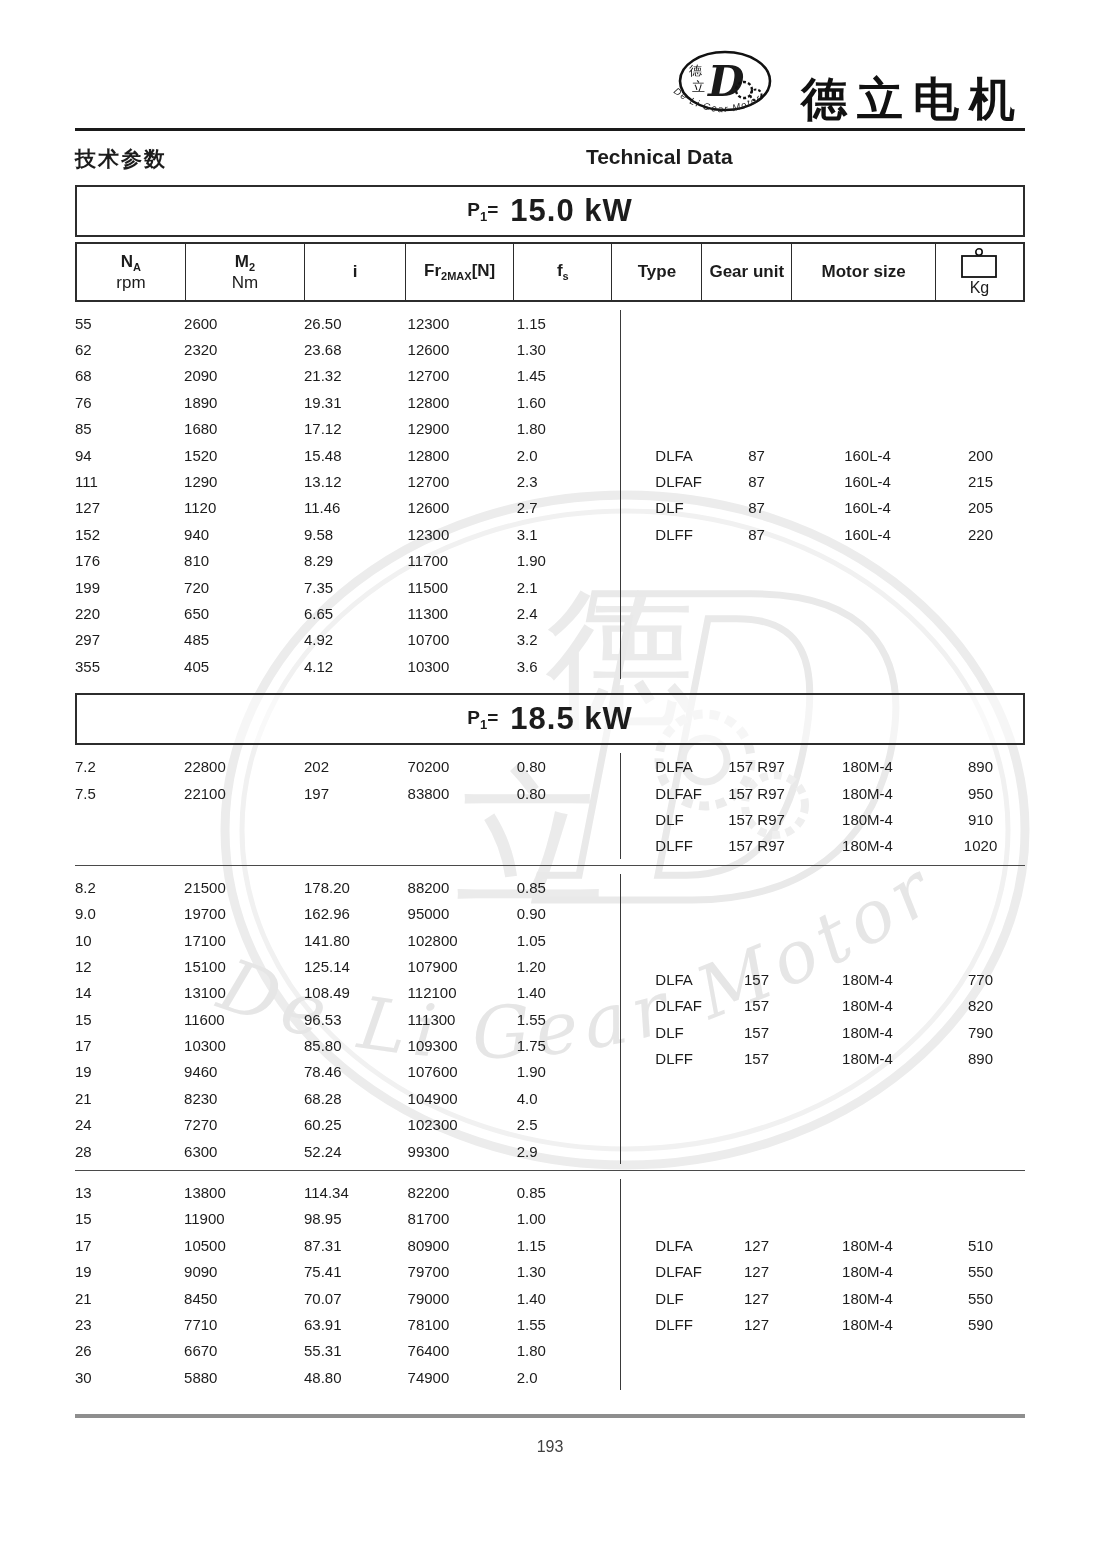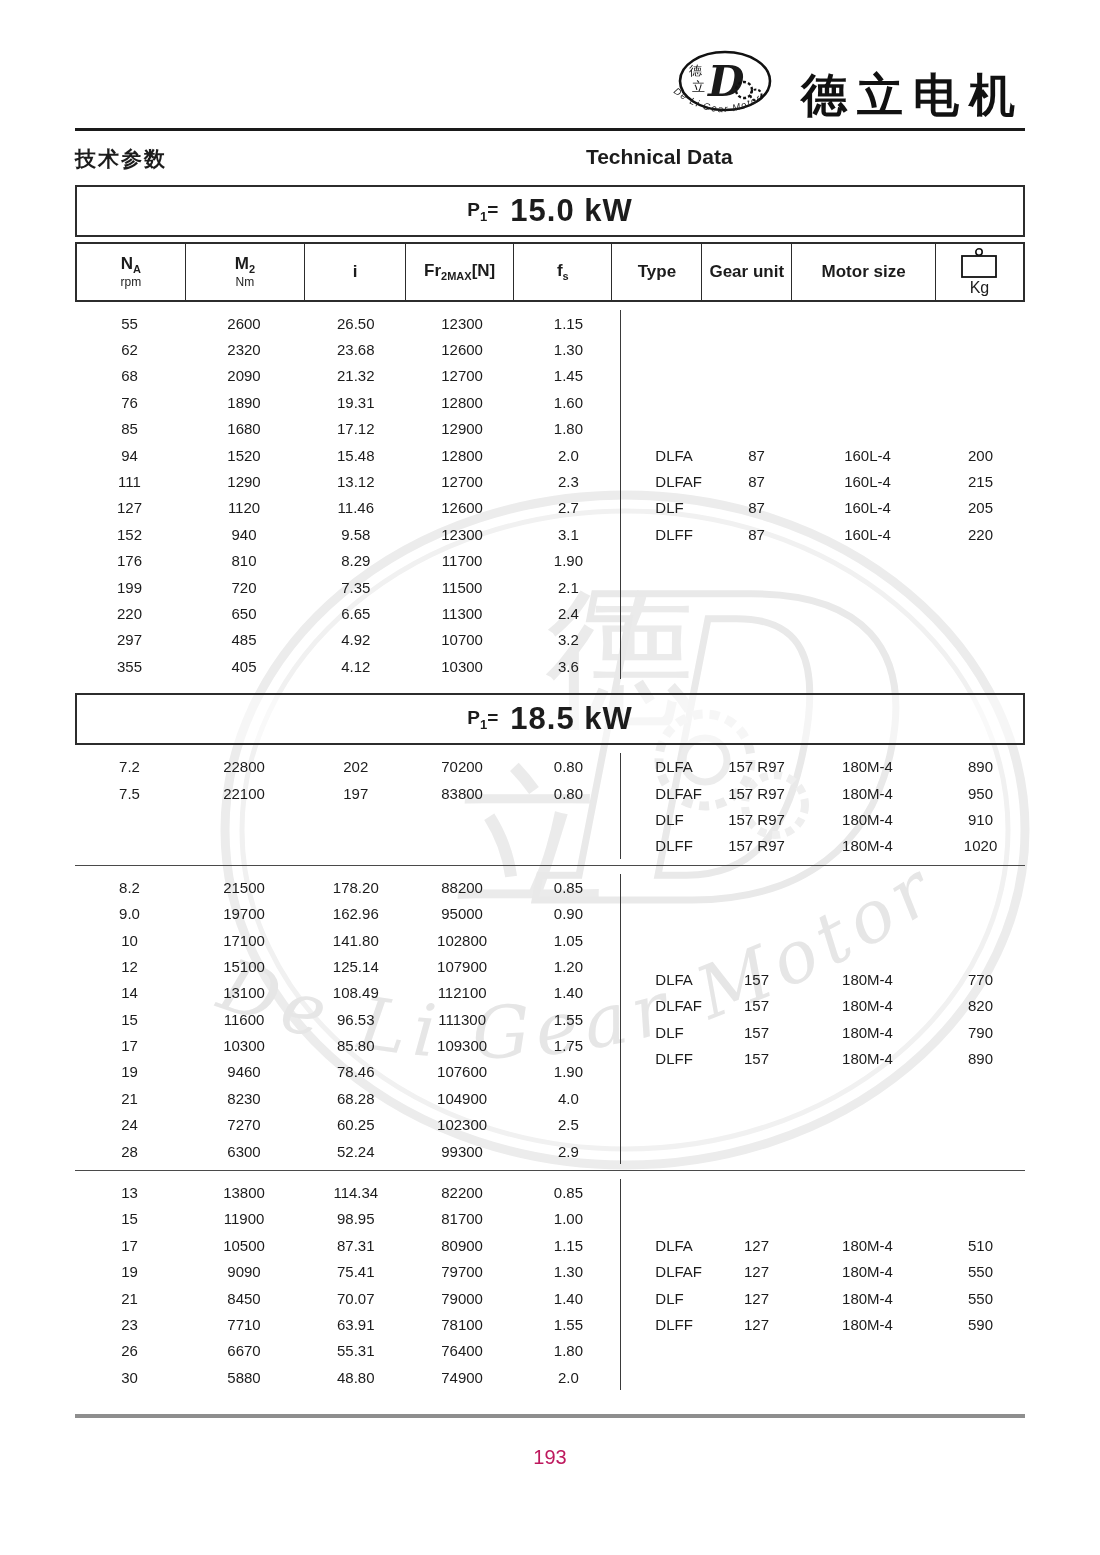--- a/index.html
+++ b/index.html
@@ -9,21 +9,21 @@
 
   
   .watermark { position:absolute; inset:0; z-index:0; pointer-events:none; }
 
   
   .content { position:relative; z-index:1; width:950px; margin-left:75px; }
 
   
   .brandrow { display:flex; justify-content:flex-end; align-items:flex-end; gap:14px;
               padding-top:50px; height:128px; }
-  .brand-cn { font-family:Liberation Mono, monospace; font-weight:bold; font-size:46px;
+  .brand-cn { font-family:Liberation Sans, sans-serif; font-weight:bold; font-size:46px;
               letter-spacing:10px; line-height:1; padding-bottom:6px; color:#111; }
   .toprule { height:0; border-top:3px solid #1a1a1a; }
 
   
   .titlerow { position:relative; height:36px; margin-top:10px; }
   .title-cn { position:absolute; left:0; top:4px; font-size:21px; font-weight:bold; letter-spacing:2px; }
   .title-en { position:absolute; left:61.5%; top:4px; transform:translateX(-50%);
               font-size:21px; font-weight:bold; }
 
   
@@ -35,41 +35,41 @@
 
   
   .colheads { display:grid; height:60px; margin-top:5px; border:2px solid #2c2c2c;
               grid-template-columns: 11.4% 12.6% 10.7% 11.4% 10.4% 9.5% 9.5% 15.2% 9.3%;
               background:rgba(255,255,255,0.55); }
   .hcell { border-left:1.5px solid #2c2c2c; display:flex; flex-direction:column;
            align-items:center; justify-content:center; line-height:1.12; }
   .hcell:first-child { border-left:none; }
   .hmain { font-weight:bold; font-size:17px; }
   .hmain sub { font-size:11px; font-weight:bold; }
-  .hunit { font-size:12px; }
+  .hunit { font-size:17px; }
   .kgcell .hunit { font-size:16px; }
 
   
   .tsection { }
   .group { display:flex; padding:8px 0 6px 0; }
   .group + .group { border-top:1.5px solid #4a4a4a; }
   .gleft  { width:57.4%; }
   .gright { width:42.6%; border-left:1.5px solid #3a3a3a; display:flex; flex-direction:column; }
   .gright.gmid { justify-content:center; }
   .gright.gtop { justify-content:flex-start; }
   .drow { display:grid; grid-template-columns:20% 22% 19% 20% 19%; height:26.4px;
-          align-items:center; text-align:center; }
+          align-items:center; }
   .trow { display:grid; grid-template-columns:23% 21% 34% 22%; height:26.4px;
           align-items:center; text-align:center; }
   .dcell, .tcell { font-size:15px; }
   .trow .tcell:first-child { text-align:left; padding-left:34px; }
 
   
   .bottomrule { border-top:4px solid #8e8e8e; margin-top:18px; }
-  .pagenum { text-align:center; font-size:20px; margin-top:28px; color:#be185d; }
+  .pagenum { text-align:center; font-size:16px; margin-top:20px; color:#404040; }
 
   .wm-serif { font-family:"DejaVu Serif", serif; }
 </style>
 </head>
 <body>
 
 <div class="page">
 
   <div class="watermark">
     <svg width="1100" height="1555" viewBox="0 0 1100 1555">

